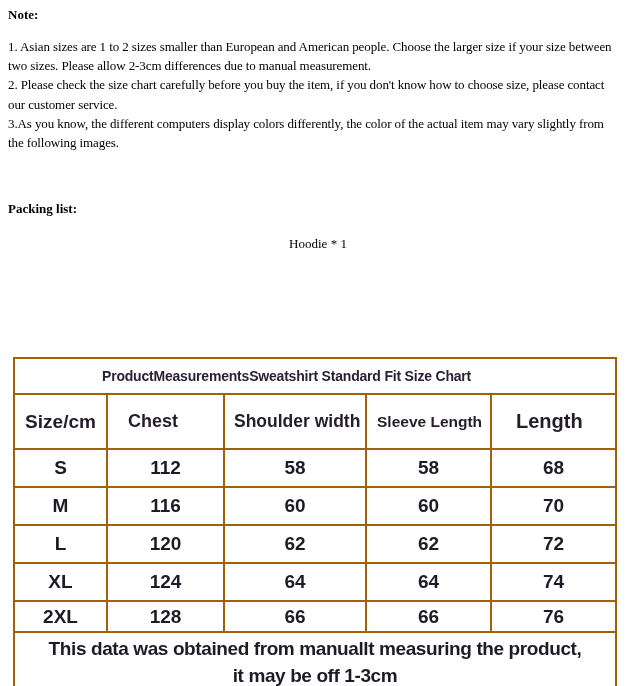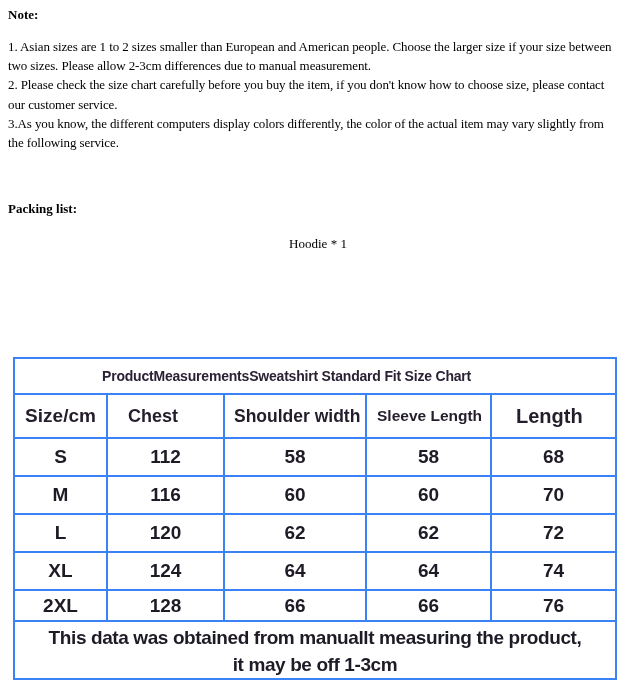--- a/index.html
+++ b/index.html
@@ -41,34 +41,34 @@
     margin-top: 105px;
     margin-left: 5px;
     width: 602px;
     border-collapse: collapse;
     table-layout: fixed;
     font-family: "Liberation Sans", sans-serif;
     font-weight: bold;
     color: #241d2b;
   }
   table.size-chart td, table.size-chart th {
-    border: 2px solid #3b82f6;
+    border: 2px solid #a16207;
     vertical-align: middle;
     overflow: visible;
   }
   tr.title-row { height: 36px; }
   td.chart-title {
     font-size: 14px;
     letter-spacing: -0.2px;
     text-align: left;
     padding-left: 87px;
     white-space: nowrap;
     color: #2b2135;
   }
-  tr.header-row { height: 44px; }
+  tr.header-row { height: 55px; }
   th { text-align: left; white-space: nowrap; }
   th.h-size   { font-size: 19px; text-align: center; }
   th.h-chest  { font-size: 18px; padding-left: 20px; }
   th.h-shoulder { font-size: 17.5px; padding-left: 9px; }
   th.h-sleeve { font-size: 15.5px; padding-left: 10px; }
   th.h-length { font-size: 20px; padding-left: 24px; }
   tr.data-row { height: 38px; }
   tr.data-row.last { height: 31px; }
   tr.data-row td {
     font-size: 19px;
@@ -92,21 +92,21 @@
 <div class="page">
 
   <div class="bold-heading">Note:</div>
 
   <div class="note-lines">
     <div class="note-line">1. Asian sizes are 1 to 2 sizes smaller than European and American people. Choose the larger size if your size between</div>
     <div class="note-line">two sizes. Please allow 2-3cm differences due to manual measurement.</div>
     <div class="note-line">2. Please check the size chart carefully before you buy the item, if you don't know how to choose size, please contact</div>
     <div class="note-line">our customer service.</div>
     <div class="note-line">3.As you know, the different computers display colors differently, the color of the actual item may vary slightly from</div>
-    <div class="note-line">the following service.</div>
+    <div class="note-line">the following images.</div>
   </div>
 
   <div class="bold-heading packing-heading">Packing list:</div>
   <div class="packing-item">Hoodie * 1</div>
 
   <table class="size-chart">
     <colgroup>
       <col style="width:93px">
       <col style="width:117px">
       <col style="width:142px">

